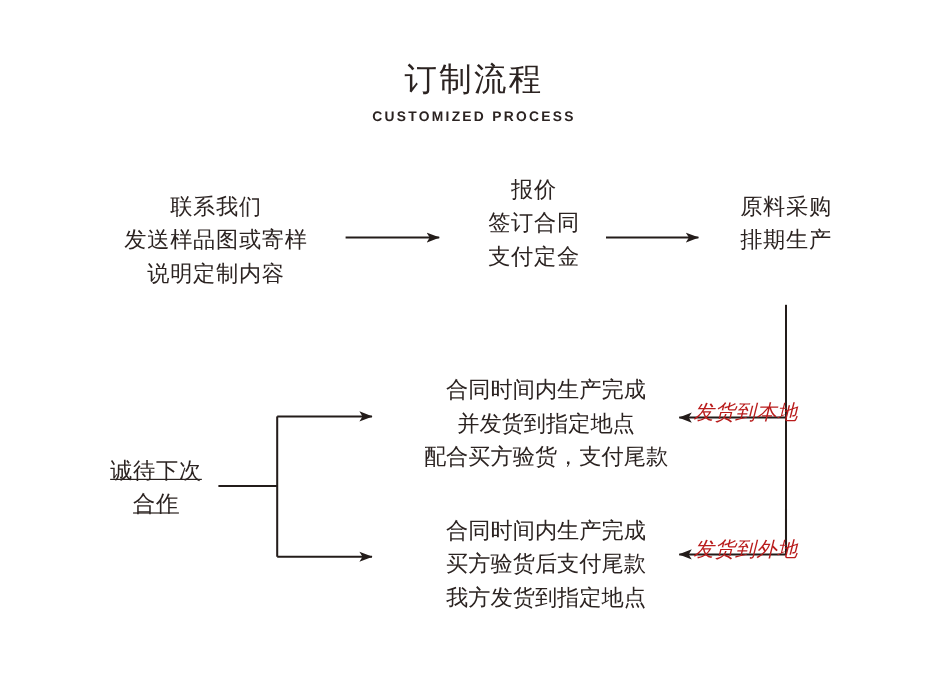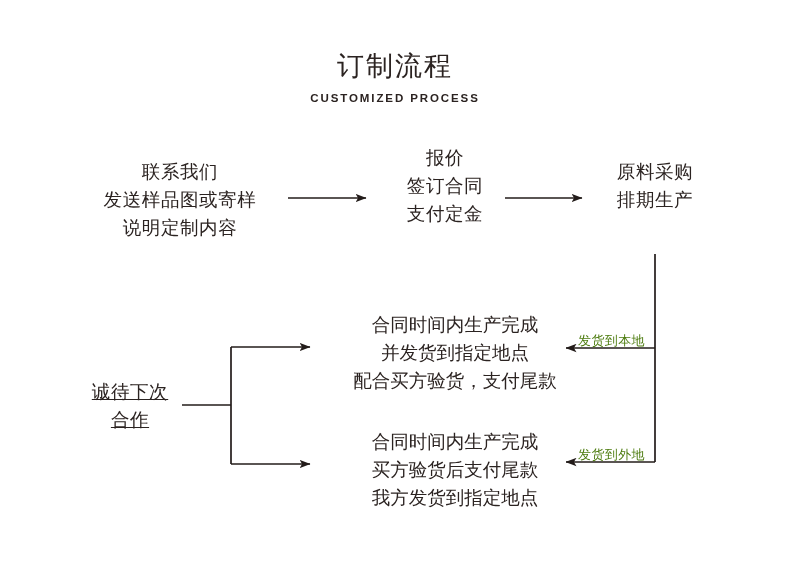--- a/index.html
+++ b/index.html
@@ -61,24 +61,25 @@
   }
   
   .step {
     font-size: 18.5px;
     letter-spacing: 0.6px;
   }
   .step-top { font-size: 18.5px; }
   .branch-node { font-size: 18.5px; text-align: center; }
   .edge-label {
     position: absolute;
-    font-size: 13px;
+    font-size: 17px;
     letter-spacing: 0.4px;
     white-space: nowrap;
-    color: #4d7c0f;
+    color: #b91c1c;
+    font-style: italic;
   }
   
   #node-contact   { left: 80px;  top: 158px; width: 200px; }
   #node-quote     { left: 375px; top: 144px; width: 140px; }
   #node-stock     { left: 590px; top: 158px; width: 130px; }
   #node-local     { left: 325px; top: 311px; width: 260px; }
   #node-remote    { left: 325px; top: 428px; width: 260px; }
   #node-future    { left: 78px;  top: 378px; width: 104px; text-decoration: underline; }
 </style>
 </head>

